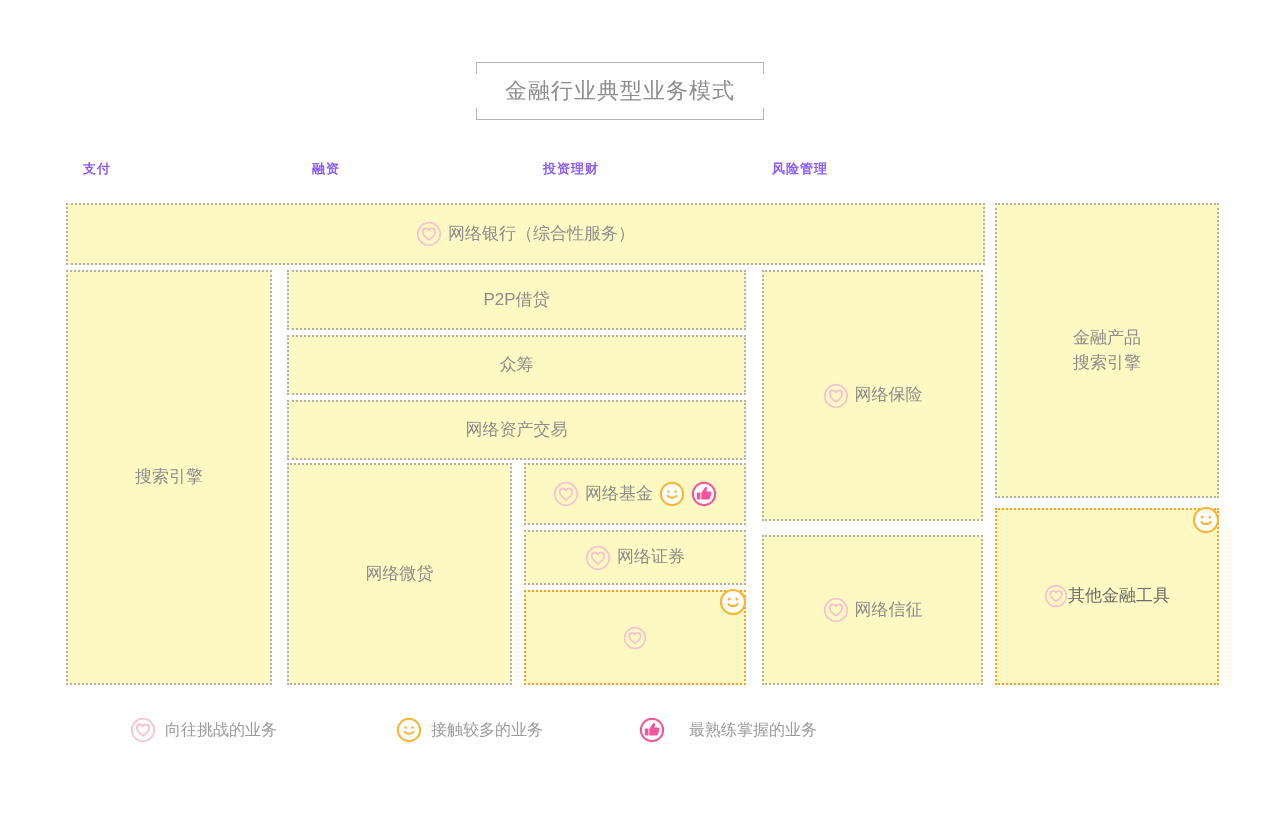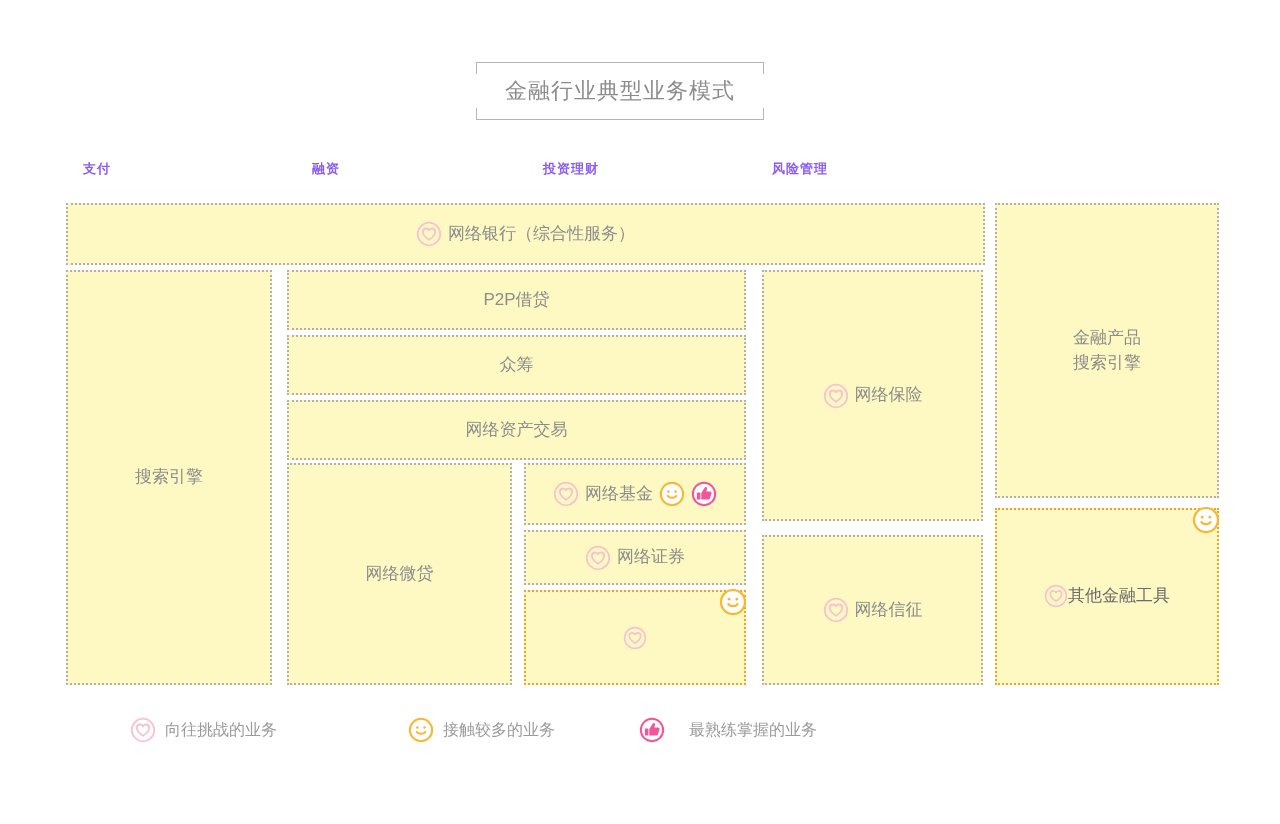--- a/index.html
+++ b/index.html
@@ -237,21 +237,21 @@
   <div class="legend" id="legend">
       <div class="legend-item" style="left: 130px; text-align: center;">
         <span class="ico">
           <svg width="26" height="26" viewBox="0 0 24 24">
             <circle cx="12" cy="12" r="10.4" fill="none" stroke="#f8c3d0" stroke-width="1.6"></circle>
             <path d="M12 17.3 C12 17.3 6.3 13.6 6.3 10.1 C6.3 8.1 7.8 6.9 9.3 6.9 C10.5 6.9 11.5 7.7 12 8.6 C12.5 7.7 13.5 6.9 14.7 6.9 C16.2 6.9 17.7 8.1 17.7 10.1 C17.7 13.6 12 17.3 12 17.3 Z" fill="none" stroke="#f8c3d0" stroke-width="1.7" stroke-linejoin="round"></path>
           </svg>
         </span>
         <span>向往挑战的业务</span>
       </div>
-      <div class="legend-item" style="left: 408px;">
+      <div class="legend-item" style="left: 396px;">
         <span class="ico">
           <svg width="26" height="26" viewBox="0 0 24 24">
             <circle cx="12" cy="12" r="10.3" fill="#fff" stroke="#f7b731" stroke-width="1.9"></circle>
             <circle cx="8.7" cy="9.6" r="1.15" fill="#f7b731"></circle>
             <circle cx="15.3" cy="9.6" r="1.15" fill="#f7b731"></circle>
             <path d="M8.1 13.7 C9.3 16.1 14.7 16.1 15.9 13.7" fill="none" stroke="#f7b731" stroke-width="1.8" stroke-linecap="round"></path>
           </svg>
         </span>
         <span>接触较多的业务</span>
       </div>

